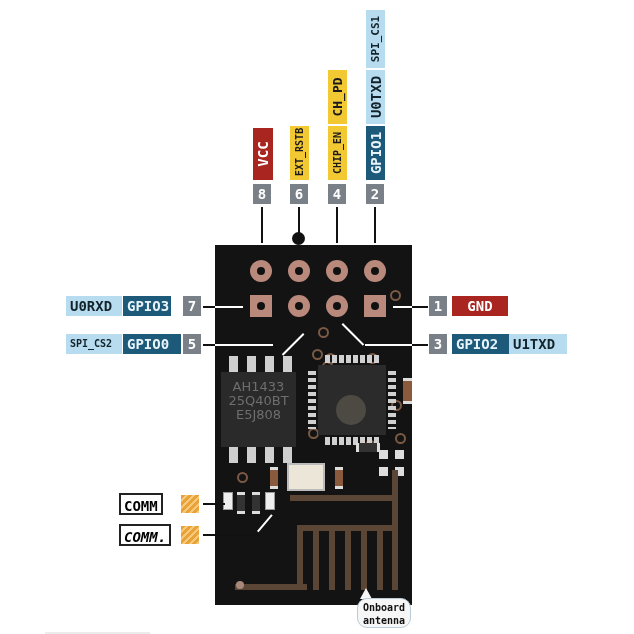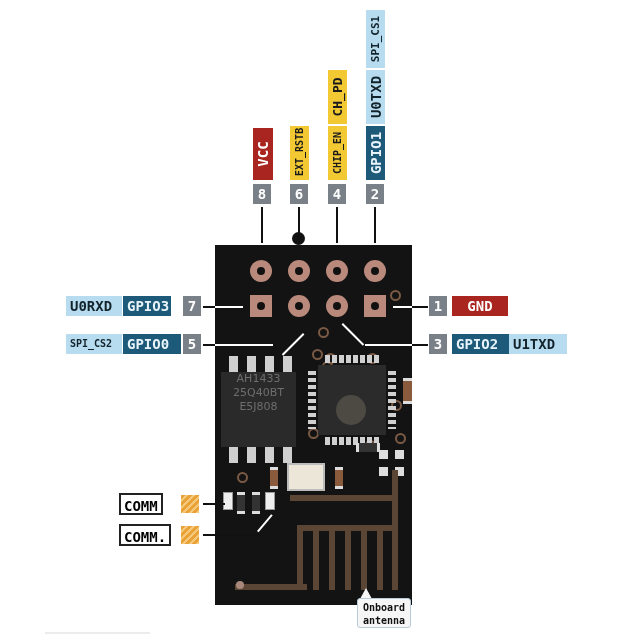--- a/index.html
+++ b/index.html
@@ -22,21 +22,21 @@
   .pad { position:absolute; width:22px; height:22px; border-radius:50%; background:#b9897b; }
   .pad::after { content:""; position:absolute; left:7px; top:7px; width:8px; height:8px; border-radius:50%; background:#111; }
   .sq { border-radius:0; }
   .line { position:absolute; background:#111; }
   .wline { position:absolute; height:2px; background:#ffffff; }
   .via { position:absolute; width:7px; height:7px; border:2px solid #7a5a45; border-radius:50%; }
   .chipleg { position:absolute; width:9px; height:16px; background:#cfcfcf; }
   .qleg { position:absolute; background:#d0d0d0; }
   .trace { position:absolute; background:#5b4636; }
   .callout { position:absolute; left:357px; top:598px; width:54px; height:30px; background:#f6f6f6;
-             border:1px solid #b8cbd6; border-radius:3px; font-weight:bold; font-size:10px;
+             border:1px solid #b8cbd6; border-radius:10px; font-weight:bold; font-size:10px;
              line-height:13px; text-align:center; color:#111; padding-top:2px; box-sizing:border-box; }
 </style>
 </head>
 <body>
 
 <div class="lbl num" style="left:253px;top:184px;height:20px;"><span>8</span></div>
 <div class="lbl pwr vert" style="left:253px;top:180px;width:52px;height:20px;text-align:center;">VCC</div>
 <div class="line" style="left:261px;top:207px;width:2px;height:36px;"></div>
 
 <div class="lbl num" style="left:290px;top:184px;"><span>6</span></div>
@@ -99,21 +99,21 @@
   <div class="via" style="left:107px;top:116px;"></div>
   <div class="via" style="left:152px;top:108px;"></div>
   <div class="via" style="left:175px;top:45px;"></div>
   <div class="via" style="left:176px;top:155px;"></div>
   <div class="via" style="left:180px;top:188px;"></div>
   <div class="via" style="left:22px;top:227px;"></div>
   <div class="via" style="left:93px;top:183px;"></div>
   <div class="via" style="left:150px;top:195px;"></div>
 
   <div class="abs" style="left:6px;top:127px;width:75px;height:75px;background:#2a2a2a;">
-    <div class="abs" style="left:0;top:0;width:75px;text-align:center;color:#6e6e6e;font-family:'DejaVu Sans',sans-serif;font-size:11px;line-height:14px;">
+    <div class="abs" style="left:0;top:8px;width:75px;text-align:center;color:#6e6e6e;font-family:'DejaVu Sans',sans-serif;font-size:13px;line-height:14px;">
       <div>AH1433</div>
       <div>25Q40BT</div>
       <div>E5J808</div>
     </div>
   </div>
   <div class="chipleg" style="left:14px;top:111px;"></div>
   <div class="chipleg" style="left:32px;top:111px;"></div>
   <div class="chipleg" style="left:50px;top:111px;"></div>
   <div class="chipleg" style="left:68px;top:111px;"></div>
   <div class="chipleg" style="left:14px;top:202px;"></div>
@@ -156,21 +156,21 @@
        background:
        linear-gradient(#5b4636,#5b4636) 0 0/100% 6px no-repeat,
        repeating-linear-gradient(90deg,#5b4636 0 6px,transparent 6px 16px);"></div>
   <div class="abs" style="left:21px;top:336px;width:8px;height:8px;border-radius:50%;background:#a8887a;"></div>
 </div>
 
 <div class="box" style="left:119px;top:493px;">COMM</div>
 <div class="hatch" style="left:181px;top:495px;"></div>
 <div class="line" style="left:203px;top:503px;width:22px;height:2px;"></div>
 
-<div class="box" style="left:119px;top:524px;">COMM.</div>
+<div class="box" style="left:119px;top:524px;font-style:italic;">COMM.</div>
 <div class="hatch" style="left:181px;top:526px;"></div>
 <div class="line" style="left:203px;top:534px;width:56px;height:2px;"></div>
 
 <div class="abs" style="left:360px;top:588px;width:0;height:0;border-left:6px solid transparent;border-right:6px solid transparent;border-bottom:11px solid #f6f6f6;"></div>
 <div class="callout">
   <div>Onboard</div>
   <div>antenna</div>
 </div>
 
 <div class="abs" style="left:45px;top:632px;width:105px;height:2px;background:#ececec;"></div>

